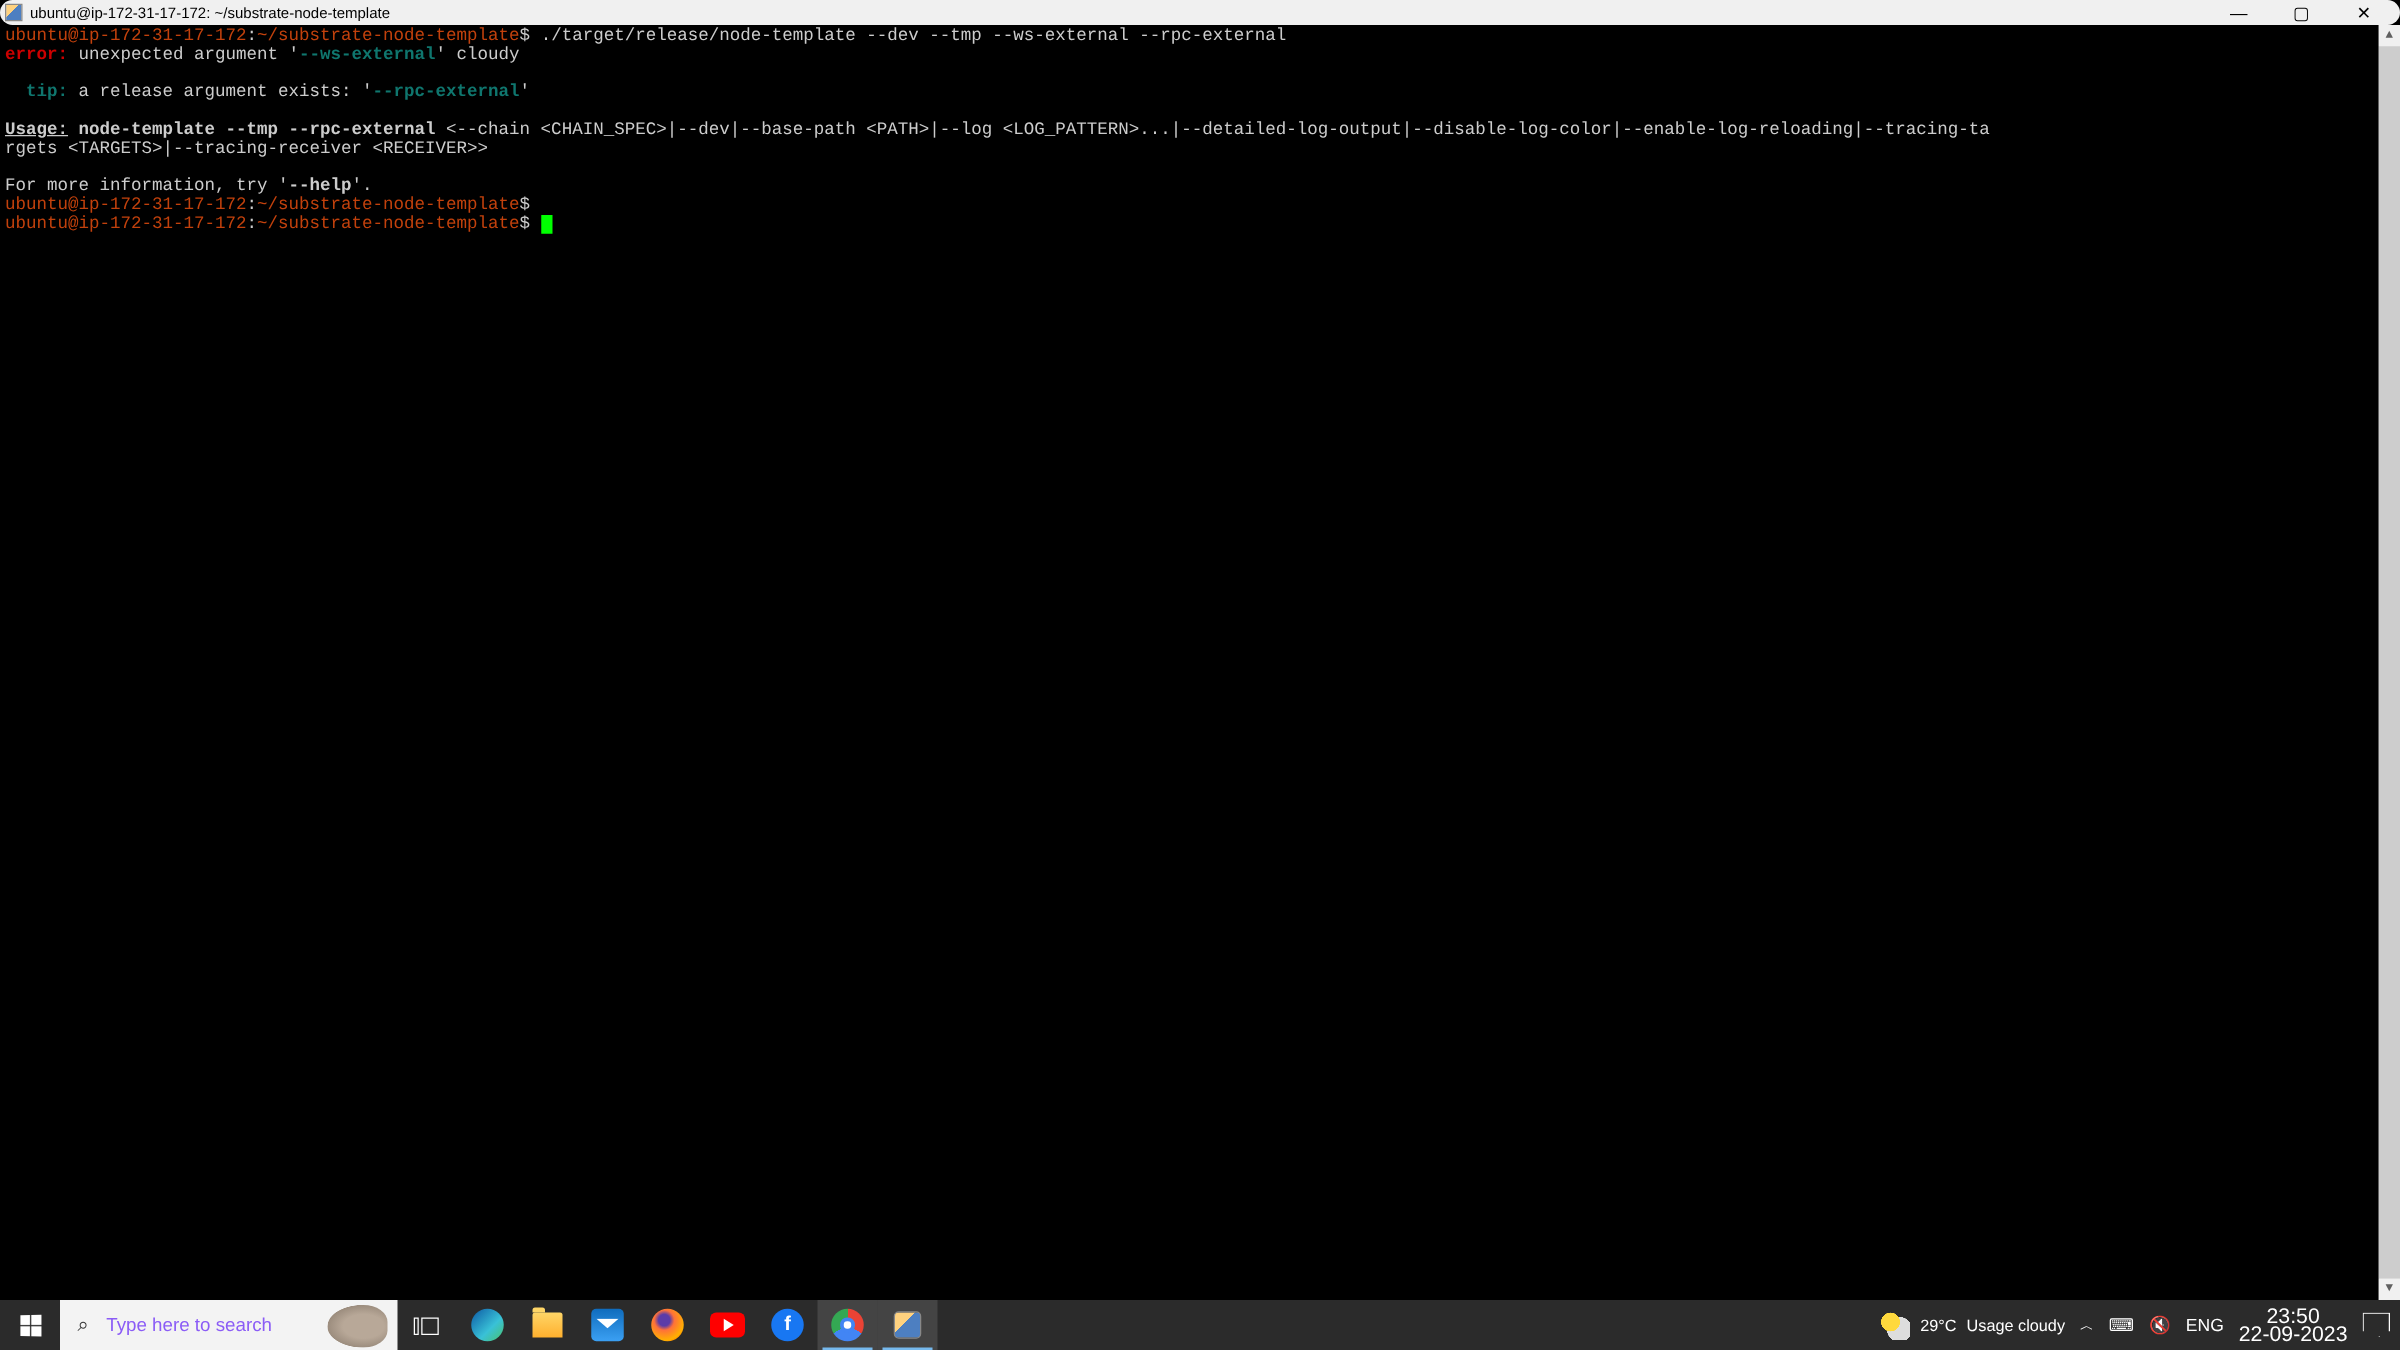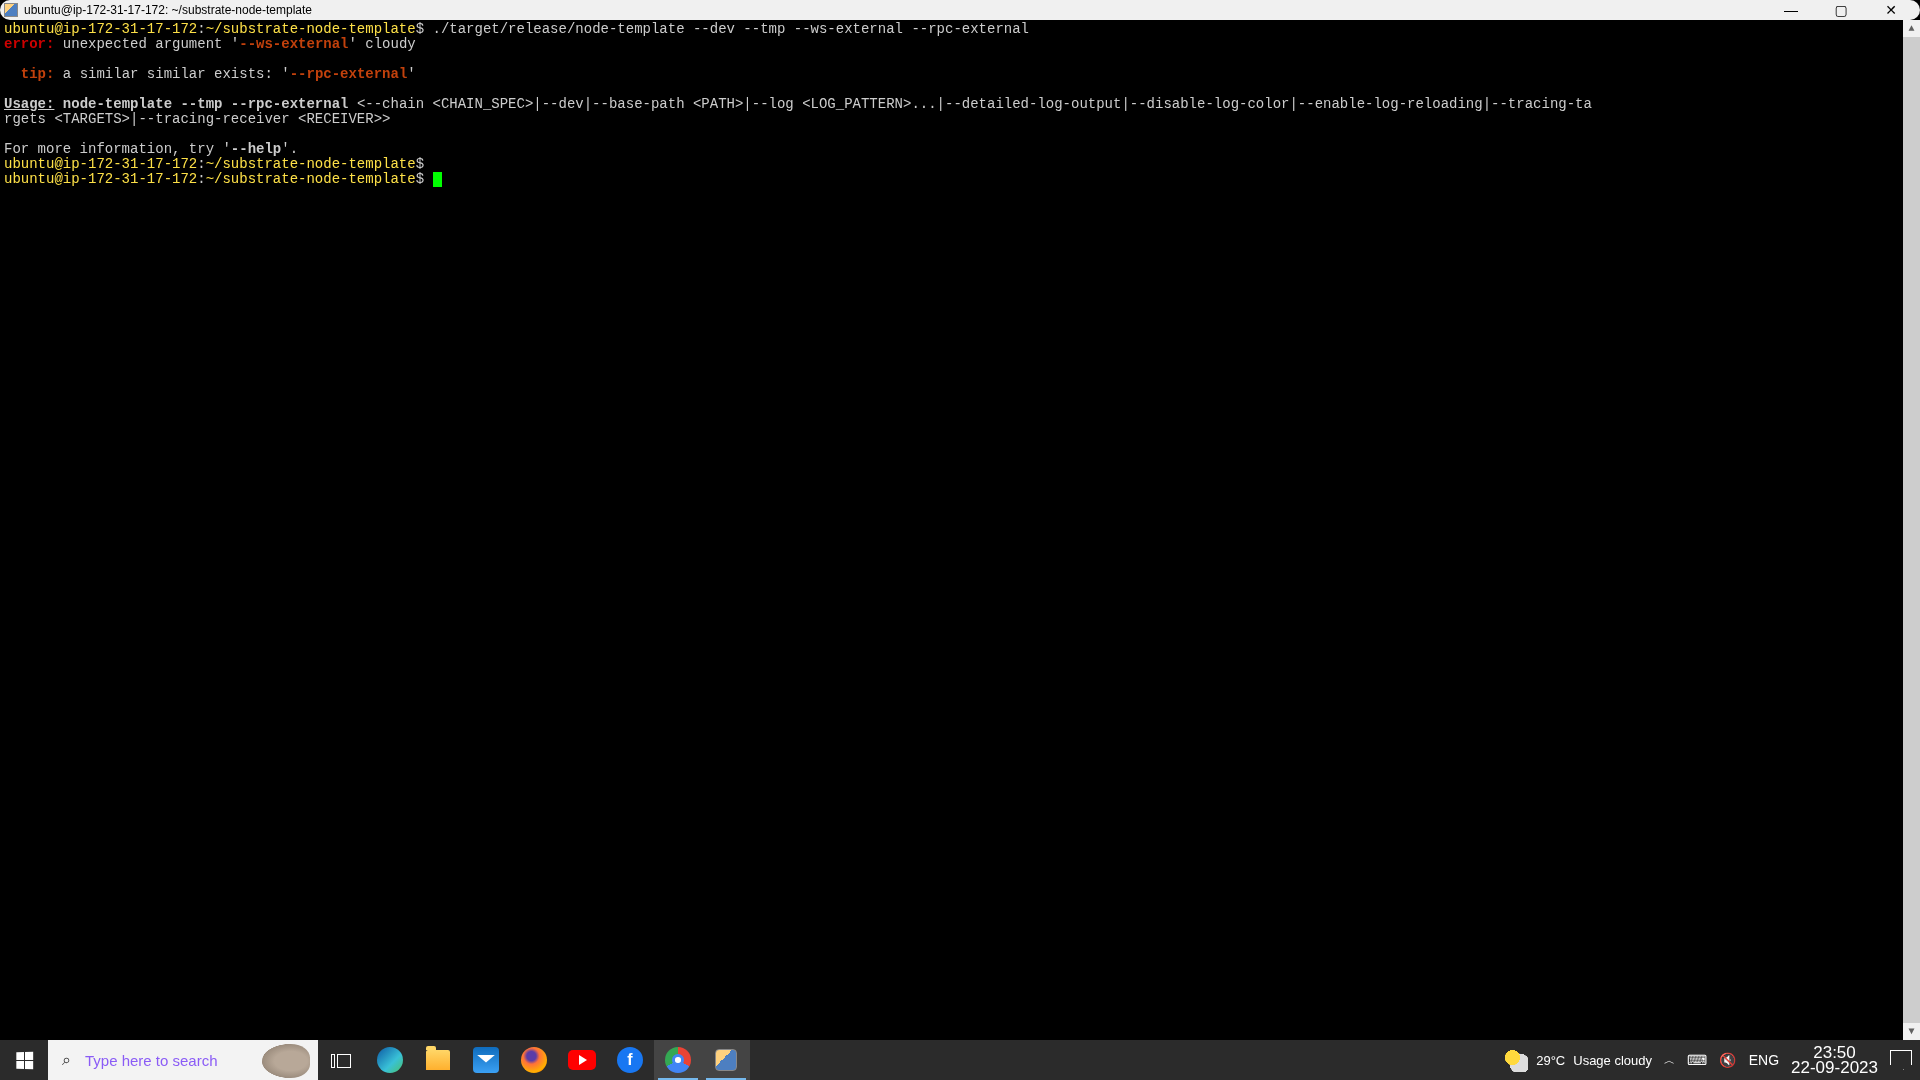--- a/index.html
+++ b/index.html
@@ -35,23 +35,23 @@
     background: #000;
     color: #ccc;
     font-size: 14px;
     line-height: 15px;
     padding: 2px 4px;
     height: calc(100% - 20px - 40px);
     overflow: hidden;
     white-space: pre;
     position: relative;
   }
-  .term-green { color: #fde047; }
+  .term-green { color: #c2410c; }
   .term-red { color: #cd0000; font-weight: bold; margin-top: 20px; }
-  .term-yellow { color: #c2410c; font-weight: bold; }
+  .term-yellow { color: #0f766e; font-weight: bold; }
   .term-underline { text-decoration: underline; font-weight: bold; }
   .term-bold { font-weight: bold; }
   .cursor {
     display: inline-block;
     width: 9px;
     height: 15px;
     background: #00ff00;
     vertical-align: bottom;
   }
   .scrollbar-track {
@@ -174,21 +174,21 @@
   <div class="window-controls">
     <span>—</span>
     <span>▢</span>
     <span>✕</span>
   </div>
 </div>
 
 <div class="terminal"><span class="term-green">ubuntu@ip-172-31-17-172</span><span>:</span><span class="term-green">~/substrate-node-template</span><span>$</span> <span>./target/release/node-template --dev --tmp --ws-external --rpc-external</span>
 <span class="term-red">error:</span><span> unexpected argument '</span><span class="term-yellow">--ws-external</span><span>' cloudy</span>
 
-  <span class="term-yellow">tip:</span><span> a similar similar exists: '</span><span class="term-yellow">--rpc-external</span><span>'</span>
+  <span class="term-yellow">tip:</span><span> a release argument exists: '</span><span class="term-yellow">--rpc-external</span><span>'</span>
 
 <span class="term-underline">Usage:</span><span class="term-bold"> node-template --tmp --rpc-external</span><span> &lt;--chain &lt;CHAIN_SPEC&gt;|--dev|--base-path &lt;PATH&gt;|--log &lt;LOG_PATTERN&gt;...|--detailed-log-output|--disable-log-color|--enable-log-reloading|--tracing-ta
 rgets &lt;TARGETS&gt;|--tracing-receiver &lt;RECEIVER&gt;&gt;</span>
 
 <span>For more information, try '</span><span class="term-bold">--help</span><span>'.</span>
 <span class="term-green">ubuntu@ip-172-31-17-172</span><span>:</span><span class="term-green">~/substrate-node-template</span><span>$</span>
 <span class="term-green">ubuntu@ip-172-31-17-172</span><span>:</span><span class="term-green">~/substrate-node-template</span><span>$</span> <span class="cursor"></span></div>
 
 <div class="scrollbar-track">
   <div class="scrollbar-btn up">▲</div>

